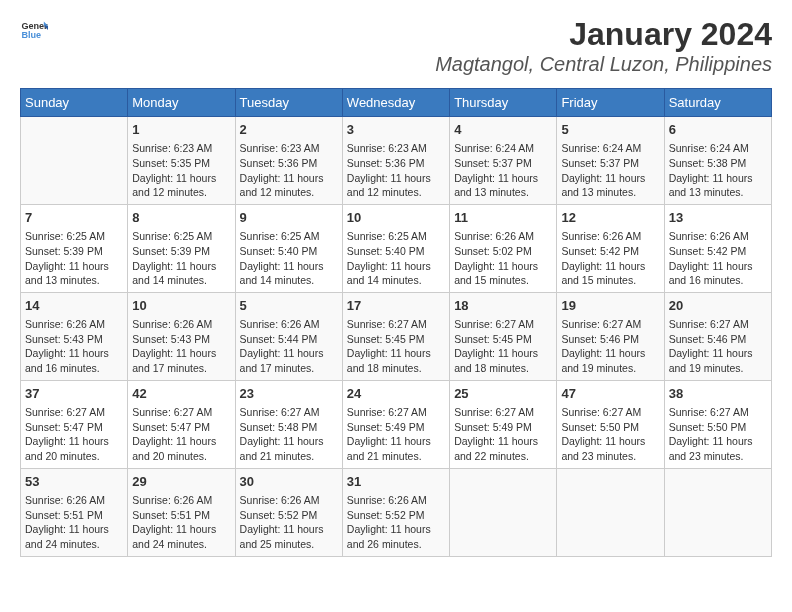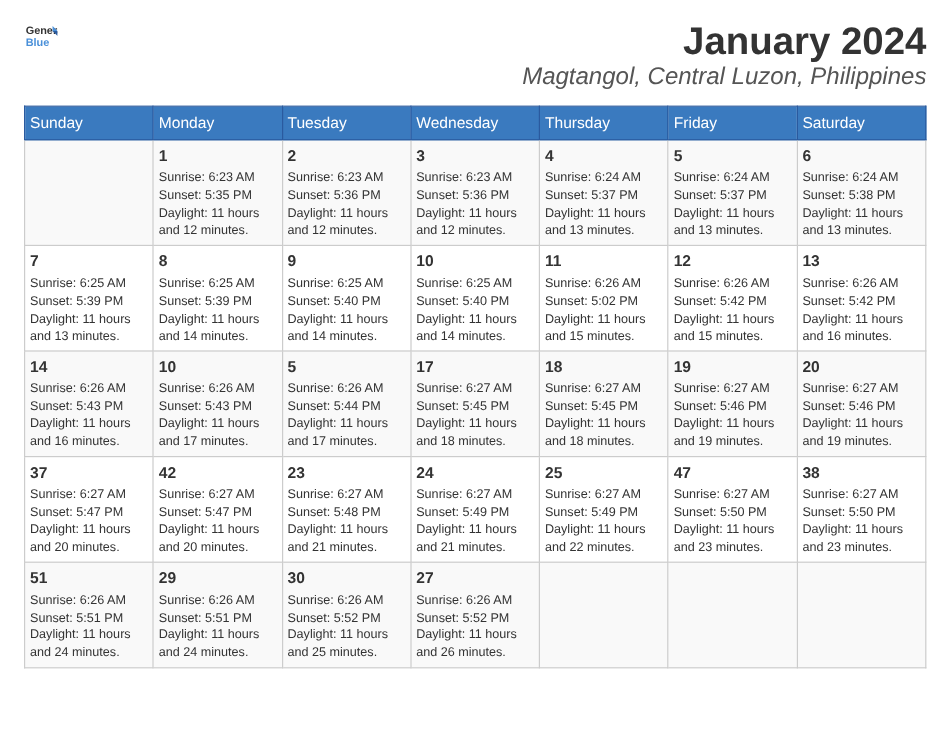--- a/index.html
+++ b/index.html
@@ -278,39 +278,39 @@
         </td>
         <td>
           <span class="day-number">38</span>
           <span class="cell-content">Sunrise: 6:27 AM</span>
           <span class="cell-content">Sunset: 5:50 PM</span>
           <span class="cell-content">Daylight: 11 hours and 23 minutes.</span>
         </td>
       </tr>
       <tr>
         <td>
-          <span class="day-number">51</span>
+          <span class="day-number">53</span>
           <span class="cell-content">Sunrise: 6:26 AM</span>
           <span class="cell-content">Sunset: 5:51 PM</span>
           <span class="cell-content">Daylight: 11 hours and 24 minutes.</span>
         </td>
         <td>
           <span class="day-number">29</span>
           <span class="cell-content">Sunrise: 6:26 AM</span>
           <span class="cell-content">Sunset: 5:51 PM</span>
           <span class="cell-content">Daylight: 11 hours and 24 minutes.</span>
         </td>
         <td>
           <span class="day-number">30</span>
           <span class="cell-content">Sunrise: 6:26 AM</span>
           <span class="cell-content">Sunset: 5:52 PM</span>
           <span class="cell-content">Daylight: 11 hours and 25 minutes.</span>
         </td>
         <td>
-          <span class="day-number">27</span>
+          <span class="day-number">31</span>
           <span class="cell-content">Sunrise: 6:26 AM</span>
           <span class="cell-content">Sunset: 5:52 PM</span>
           <span class="cell-content">Daylight: 11 hours and 26 minutes.</span>
         </td>
         <td></td>
         <td></td>
         <td></td>
       </tr>
     </tbody>
 </table>

